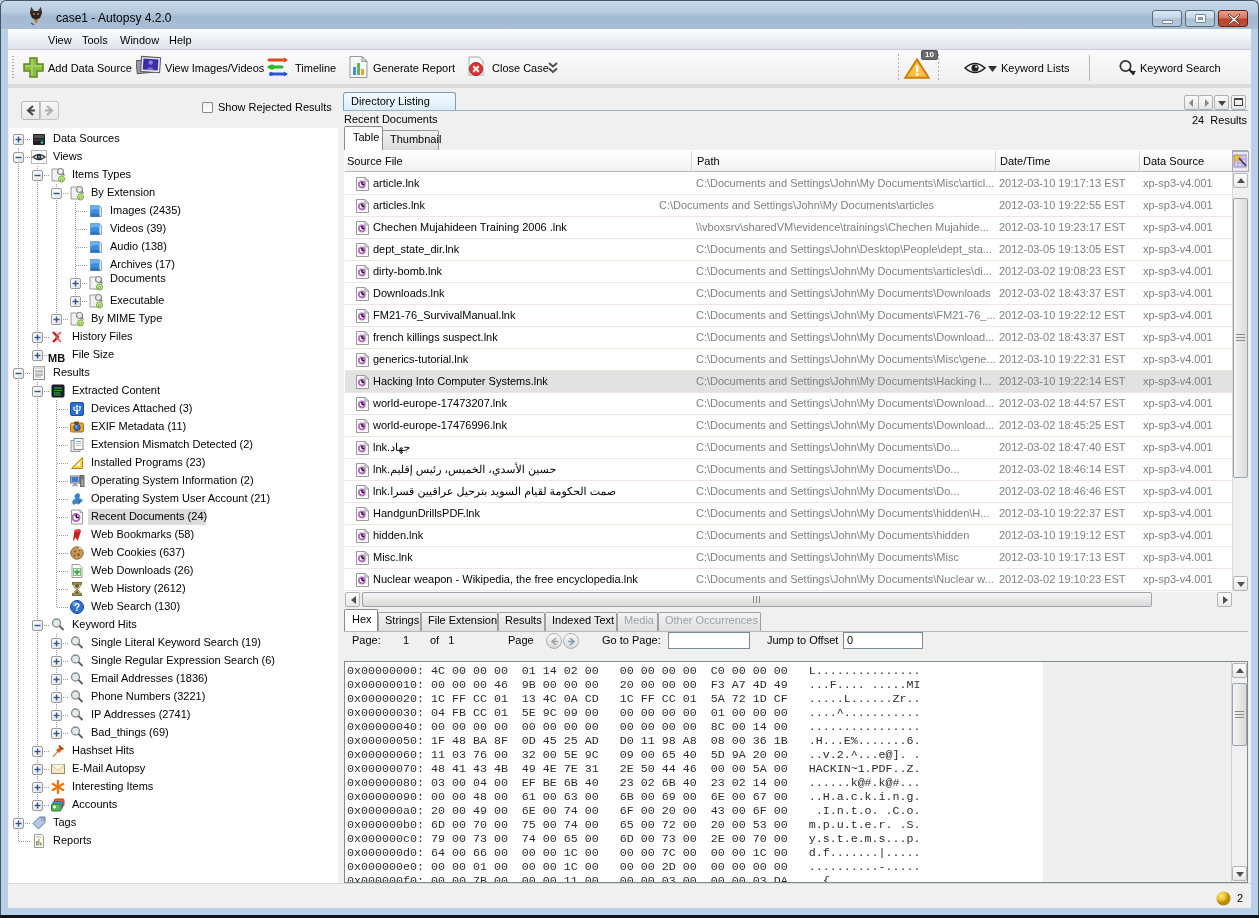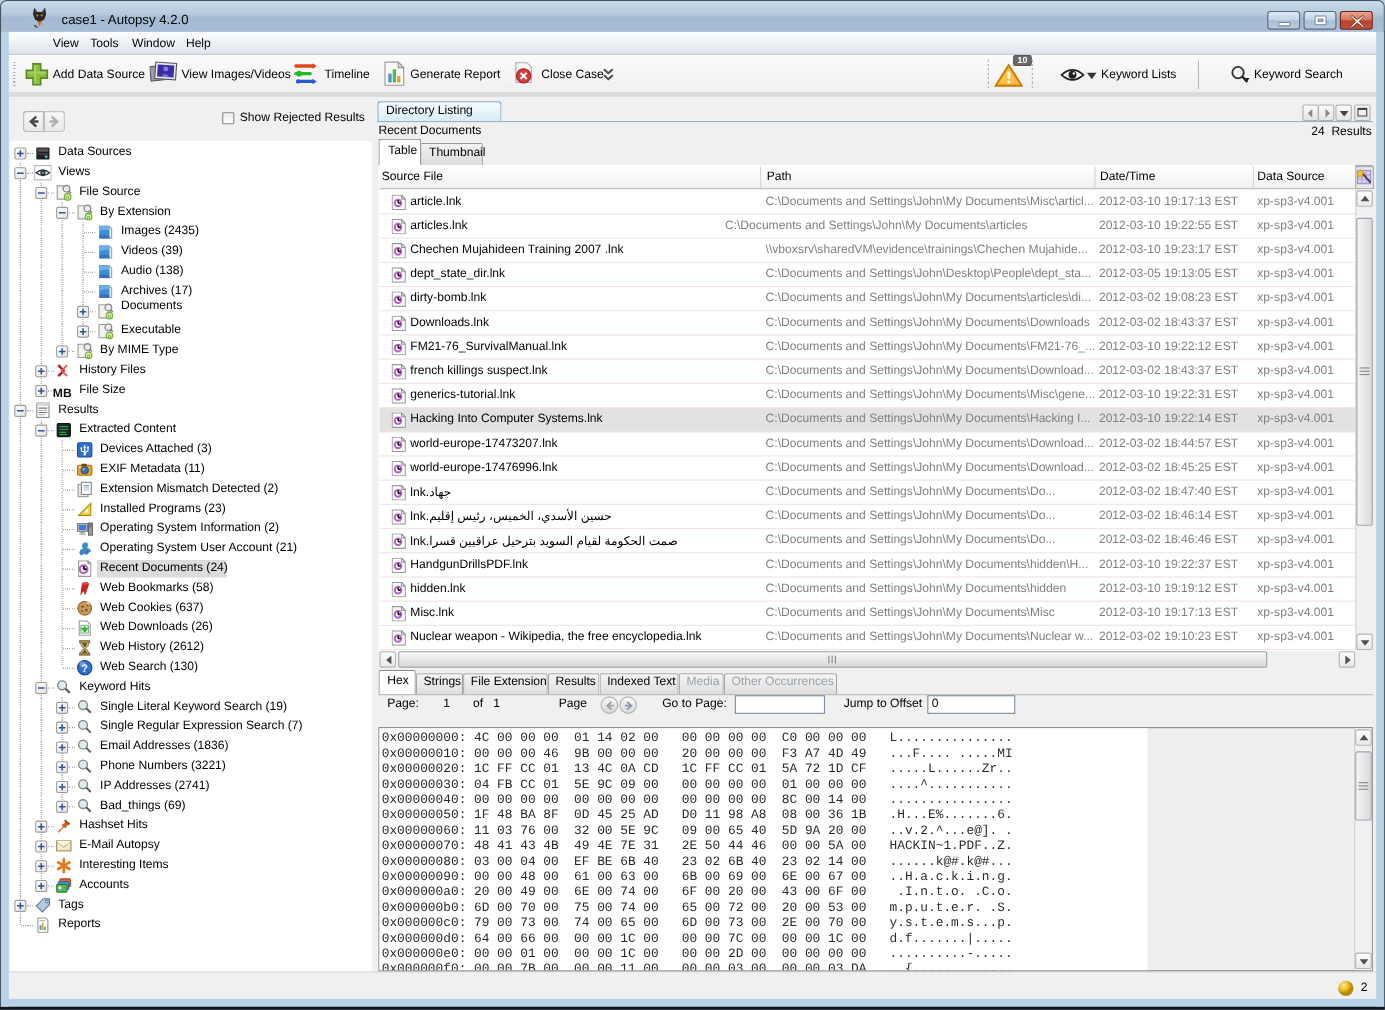--- a/index.html
+++ b/index.html
@@ -218,21 +218,21 @@
     </div>
 <div class="row-ic" style="left:50px;top:167px">
       <svg width="16" height="16" viewBox="0 0 16 16">
         <path d="M2 2 h7 l3 3 v9 h-10 z" fill="#f2f2f2" stroke="#9a9a9a"></path>
         <circle cx="10.5" cy="4.5" r="3" fill="#e8eef2" stroke="#8a8a8a" stroke-width="1.2"></circle>
         <line x1="12.6" y1="6.6" x2="14.5" y2="8.5" stroke="#7a7a7a" stroke-width="1.4"></line>
         <circle cx="11.5" cy="12" r="3" fill="#cdeaa1" stroke="#6fae2f"></circle>
         <text x="11.5" y="14" font-size="5" text-anchor="middle" fill="#4d8a1f" font-family="Liberation Sans">o</text>
       </svg>
     </div>
-<div class="t a" style="left:72px;top:168px">File Source</div>
+<div class="t a" style="left:72px;top:168px">Items Types</div>
 <div class="a" style="left:57px;top:193px;width:11px;height:1px;background:repeating-linear-gradient(90deg,#9a9a9a 0 1px,transparent 1px 2px)"></div>
 <div class="a" style="left:51px;top:188px;width:11px;height:11px;background:linear-gradient(135deg,#fff,#e2e2e2);border:1px solid #9a9a9a;border-radius:2px">
       <svg width="9" height="9">
         <line x1="1.5" y1="4.5" x2="7.5" y2="4.5" stroke="#2c5597" stroke-width="1.4"></line>
       </svg>
     </div>
 <div class="row-ic" style="left:69px;top:185px">
       <svg width="16" height="16" viewBox="0 0 16 16">
         <path d="M2 2 h7 l3 3 v9 h-10 z" fill="#f2f2f2" stroke="#9a9a9a"></path>
         <circle cx="10.5" cy="4.5" r="3" fill="#e8eef2" stroke="#8a8a8a" stroke-width="1.2"></circle>
@@ -548,21 +548,21 @@
         <line x1="1.5" y1="4.5" x2="7.5" y2="4.5" stroke="#2c5597" stroke-width="1.4"></line>
         <line x1="4.5" y1="1.5" x2="4.5" y2="7.5" stroke="#2c5597" stroke-width="1.4"></line>
       </svg>
     </div>
 <div class="row-ic" style="left:69px;top:653px">
       <svg width="16" height="16" viewBox="0 0 16 16">
         <circle cx="6.5" cy="6" r="4" fill="#ddeaf0" stroke="#8a8a8a" stroke-width="1.3"></circle>
         <line x1="9.4" y1="8.9" x2="13.5" y2="13" stroke="#5a5a5a" stroke-width="1.8"></line>
       </svg>
     </div>
-<div class="t a" style="left:91px;top:654px">Single Regular Expression Search (7)</div>
+<div class="t a" style="left:91px;top:654px">Single Regular Expression Search (6)</div>
 <div class="a" style="left:57px;top:679px;width:11px;height:1px;background:repeating-linear-gradient(90deg,#9a9a9a 0 1px,transparent 1px 2px)"></div>
 <div class="a" style="left:51px;top:674px;width:11px;height:11px;background:linear-gradient(135deg,#fff,#e2e2e2);border:1px solid #9a9a9a;border-radius:2px">
       <svg width="9" height="9">
         <line x1="1.5" y1="4.5" x2="7.5" y2="4.5" stroke="#2c5597" stroke-width="1.4"></line>
         <line x1="4.5" y1="1.5" x2="4.5" y2="7.5" stroke="#2c5597" stroke-width="1.4"></line>
       </svg>
     </div>
 <div class="row-ic" style="left:69px;top:671px">
       <svg width="16" height="16" viewBox="0 0 16 16">
         <circle cx="6.5" cy="6" r="4" fill="#ddeaf0" stroke="#8a8a8a" stroke-width="1.3"></circle>
@@ -777,21 +777,21 @@
 <div class="t g a" style="left:1143px;top:199px">xp-sp3-v4.001</div>
 <div class="a" style="left:345px;top:238px;width:887px;height:1px;background:#f1e4e2"></div>
 <div class="a" style="left:356px;top:221px">
       <svg width="13" height="14" viewBox="0 0 13 14">
         <path d="M0.5 0.5 h8.5 l3.5 3.5 v9.5 h-12 z" fill="#fdfdfd" stroke="#9a9a9a"></path>
         <path d="M9 0.5 l3.5 3.5 h-3.5z" fill="#eee" stroke="#9a9a9a"></path>
         <circle cx="5.8" cy="7.5" r="3" fill="#fff" stroke="#b763c9" stroke-width="1.8"></circle>
         <path d="M6 7.3 L6 5 M5.8 7.5 L8.2 7.5" stroke="#111" stroke-width="1.5"></path>
       </svg>
     </div>
-<div class="t a" style="left:373px;top:221px">Chechen Mujahideen Training 2007 .lnk</div>
+<div class="t a" style="left:373px;top:221px">Chechen Mujahideen Training 2006 .lnk</div>
 <div class="t g a" style="left:696px;top:221px;width:300px;overflow:hidden">\\vboxsrv\sharedVM\evidence\trainings\Chechen Mujahide...</div>
 <div class="t g a" style="left:999px;top:221px">2012-03-10 19:23:17 EST</div>
 <div class="t g a" style="left:1143px;top:221px">xp-sp3-v4.001</div>
 <div class="a" style="left:345px;top:260px;width:887px;height:1px;background:#f1e4e2"></div>
 <div class="a" style="left:356px;top:243px">
       <svg width="13" height="14" viewBox="0 0 13 14">
         <path d="M0.5 0.5 h8.5 l3.5 3.5 v9.5 h-12 z" fill="#fdfdfd" stroke="#9a9a9a"></path>
         <path d="M9 0.5 l3.5 3.5 h-3.5z" fill="#eee" stroke="#9a9a9a"></path>
         <circle cx="5.8" cy="7.5" r="3" fill="#fff" stroke="#b763c9" stroke-width="1.8"></circle>
         <path d="M6 7.3 L6 5 M5.8 7.5 L8.2 7.5" stroke="#111" stroke-width="1.5"></path>

